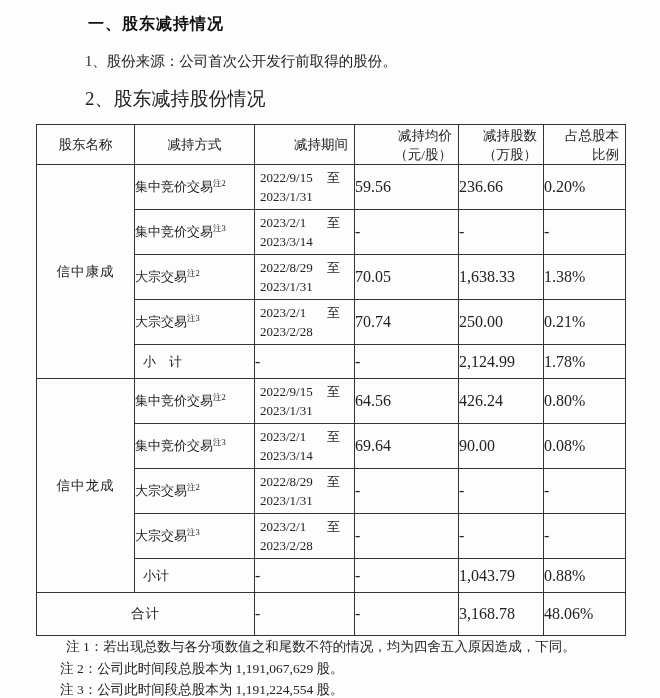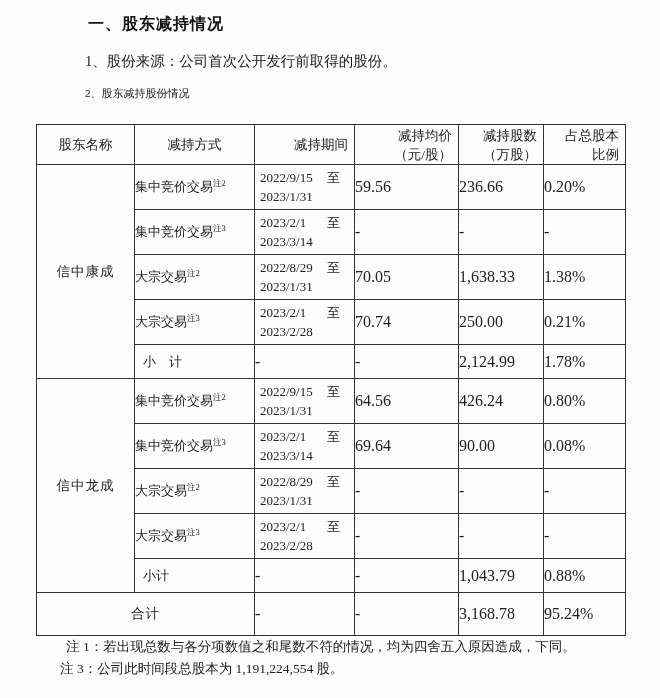--- a/index.html
+++ b/index.html
@@ -9,21 +9,21 @@
     background: #fdfdfd;
     color: #222;
     font-family: "Liberation Serif", "DejaVu Serif", serif;
     overflow: hidden;
   }
   .doc-title {
     position: absolute; top: 14px; left: 88px;
     font-size: 16px; font-weight: bold; letter-spacing: 1px; color: #111;
   }
   .doc-item1 { position: absolute; top: 52px; left: 85px; font-size: 14.5px; }
-  .doc-item2 { position: absolute; top: 86px; left: 85px; font-size: 11px; }
+  .doc-item2 { position: absolute; top: 86px; left: 85px; font-size: 19px; }
 
   table.holdings {
     position: absolute; top: 124px; left: 36px;
     width: 589px; border-collapse: collapse; table-layout: fixed;
     font-size: 13px; color: #222;
   }
   .holdings th, .holdings td {
     border: 1px solid #333;
     vertical-align: middle;
     font-weight: normal;
@@ -206,21 +206,22 @@
     <td class="num">-</td>
     <td class="num">1,043.79</td>
     <td class="num">0.88%</td>
   </tr>
 
   <tr class="totrow">
     <td class="label-center" colspan="2">合计</td>
     <td class="num">-</td>
     <td class="num">-</td>
     <td class="num">3,168.78</td>
-    <td class="num">95.24%</td>
+    <td class="num">48.06%</td>
   </tr>
 </tbody>
   </table>
 
 <div class="notes">
   <div class="note-line note-1"><span>注 1：</span><span>若出现总数与各分项数值之和尾数不符的情况，均为四舍五入原因造成，下同。</span></div>
+  <div class="note-line"><span>注 2：</span><span>公司此时间段总股本为 1,191,067,629 股。</span></div>
   <div class="note-line"><span>注 3：</span><span>公司此时间段总股本为 1,191,224,554 股。</span></div>
 </div>
 
 </body></html>

